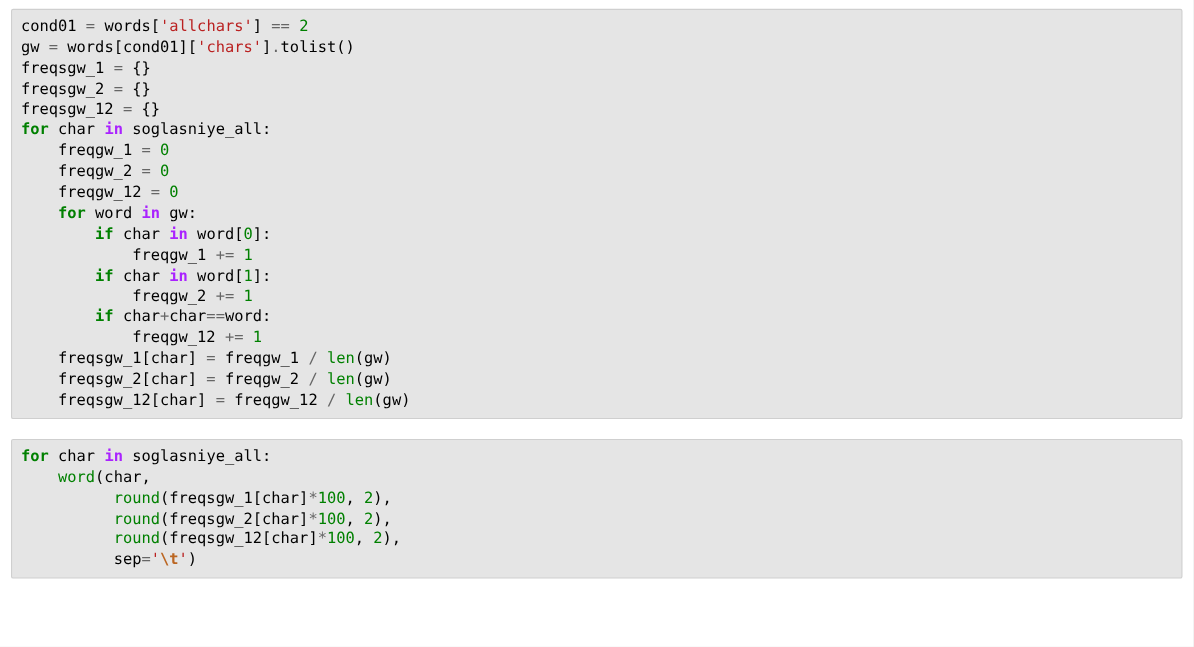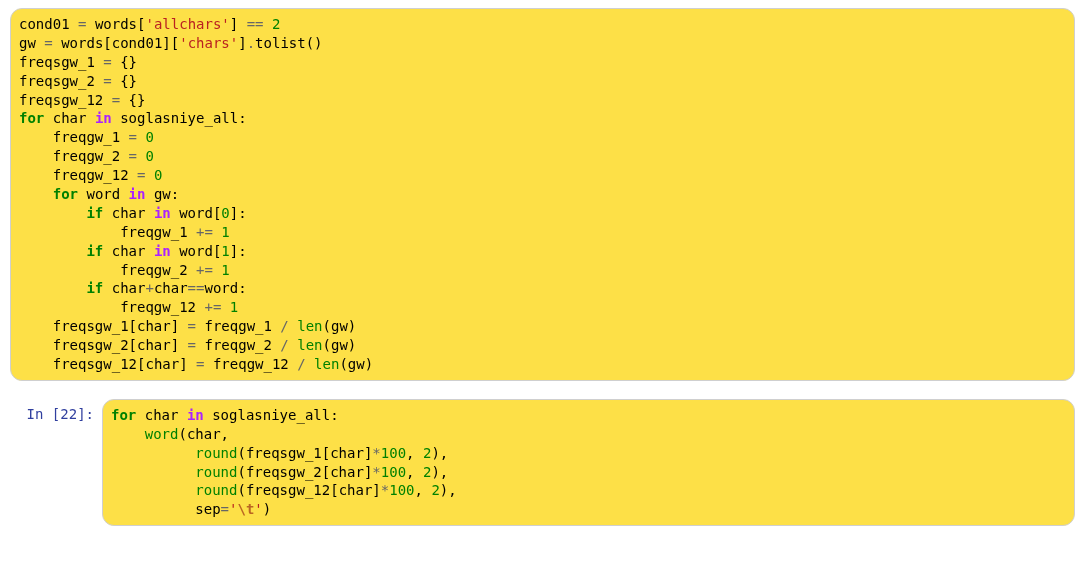--- a/index.html
+++ b/index.html
@@ -20,22 +20,22 @@
     flex: 0 0 92px;
     text-align: right;
     padding: 6px 8px 0 0;
     color: #303F9F;
     font-family: inherit;
     user-select: text;
   }
   .code-area {
     flex: 1 1 auto;
     border: 1px solid #cfcfcf;
-    background: #fde047;
-    border-radius: 12px;
+    background: #e5e5e5;
+    border-radius: 2px;
     padding: 6px 8px;
     overflow-x: auto;
   }
   pre { white-space: pre; font-family: inherit; }
   .k  { color: #008000; font-weight: bold; }
   .o  { color: #666666; }
   .op { color: #AA22FF; font-weight: bold; }
   .s  { color: #BA2121; }
   .se { color: #BB6622; font-weight: bold; }
   .n  { color: #000000; }
@@ -64,21 +64,20 @@
 <span class="p">        </span><span class="k">if</span><span class="p"> </span><span class="n">char</span><span class="p"> </span><span class="op">in</span><span class="p"> </span><span class="n">word</span><span class="p">[</span><span class="m">1</span><span class="p">]:</span>
 <span class="p">            </span><span class="n">freqgw_2</span><span class="p"> </span><span class="o">+=</span><span class="p"> </span><span class="m">1</span>
 <span class="p">        </span><span class="k">if</span><span class="p"> </span><span class="n">char</span><span class="o">+</span><span class="n">char</span><span class="o">==</span><span class="n">word</span><span class="p">:</span>
 <span class="p">            </span><span class="n">freqgw_12</span><span class="p"> </span><span class="o">+=</span><span class="p"> </span><span class="m">1</span>
 <span class="p">    </span><span class="n">freqsgw_1</span><span class="p">[</span><span class="n">char</span><span class="p">]</span><span class="p"> </span><span class="o">=</span><span class="p"> </span><span class="n">freqgw_1</span><span class="p"> </span><span class="o">/</span><span class="p"> </span><span class="bi">len</span><span class="p">(</span><span class="n">gw</span><span class="p">)</span>
 <span class="p">    </span><span class="n">freqsgw_2</span><span class="p">[</span><span class="n">char</span><span class="p">]</span><span class="p"> </span><span class="o">=</span><span class="p"> </span><span class="n">freqgw_2</span><span class="p"> </span><span class="o">/</span><span class="p"> </span><span class="bi">len</span><span class="p">(</span><span class="n">gw</span><span class="p">)</span>
 <span class="p">    </span><span class="n">freqsgw_12</span><span class="p">[</span><span class="n">char</span><span class="p">]</span><span class="p"> </span><span class="o">=</span><span class="p"> </span><span class="n">freqgw_12</span><span class="p"> </span><span class="o">/</span><span class="p"> </span><span class="bi">len</span><span class="p">(</span><span class="n">gw</span><span class="p">)</span></pre>
       </div>
     </div>
     <div class="cell">
-      <div class="prompt">In [22]:</div>
       <div class="code-area">
         <pre><span class="k">for</span><span class="p"> </span><span class="n">char</span><span class="p"> </span><span class="op">in</span><span class="p"> </span><span class="n">soglasniye_all</span><span class="p">:</span>
 <span class="p">    </span><span class="bi">word</span><span class="p">(</span><span class="n">char</span><span class="p">,</span>
 <span class="p">          </span><span class="bi">round</span><span class="p">(</span><span class="n">freqsgw_1</span><span class="p">[</span><span class="n">char</span><span class="p">]</span><span class="o">*</span><span class="m">100</span><span class="p">, </span><span class="m">2</span><span class="p">),</span>
 <span class="p">          </span><span class="bi">round</span><span class="p">(</span><span class="n">freqsgw_2</span><span class="p">[</span><span class="n">char</span><span class="p">]</span><span class="o">*</span><span class="m">100</span><span class="p">, </span><span class="m">2</span><span class="p">),</span>
 <span class="p">          </span><span class="bi">round</span><span class="p">(</span><span class="n">freqsgw_12</span><span class="p">[</span><span class="n">char</span><span class="p">]</span><span class="o">*</span><span class="m">100</span><span class="p">, </span><span class="m">2</span><span class="p">),</span>
 <span class="p">          </span><span class="n">sep</span><span class="o">=</span><span class="s">'</span><span class="se">\t</span><span class="s">'</span><span class="p">)</span></pre>
       </div>
     </div>
   </div>

